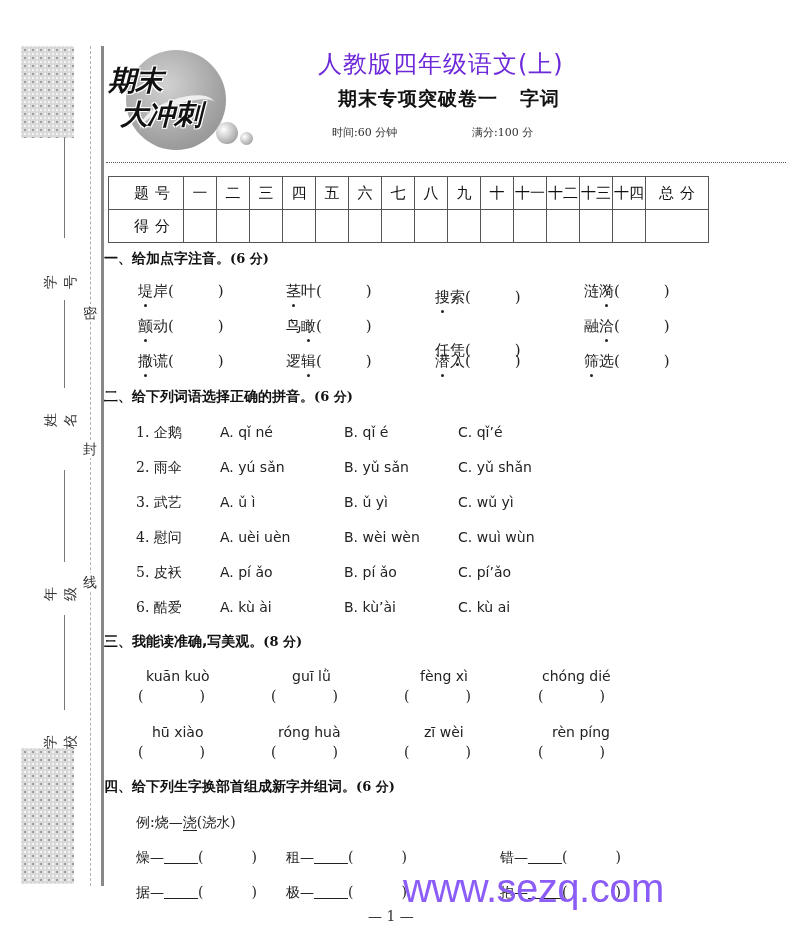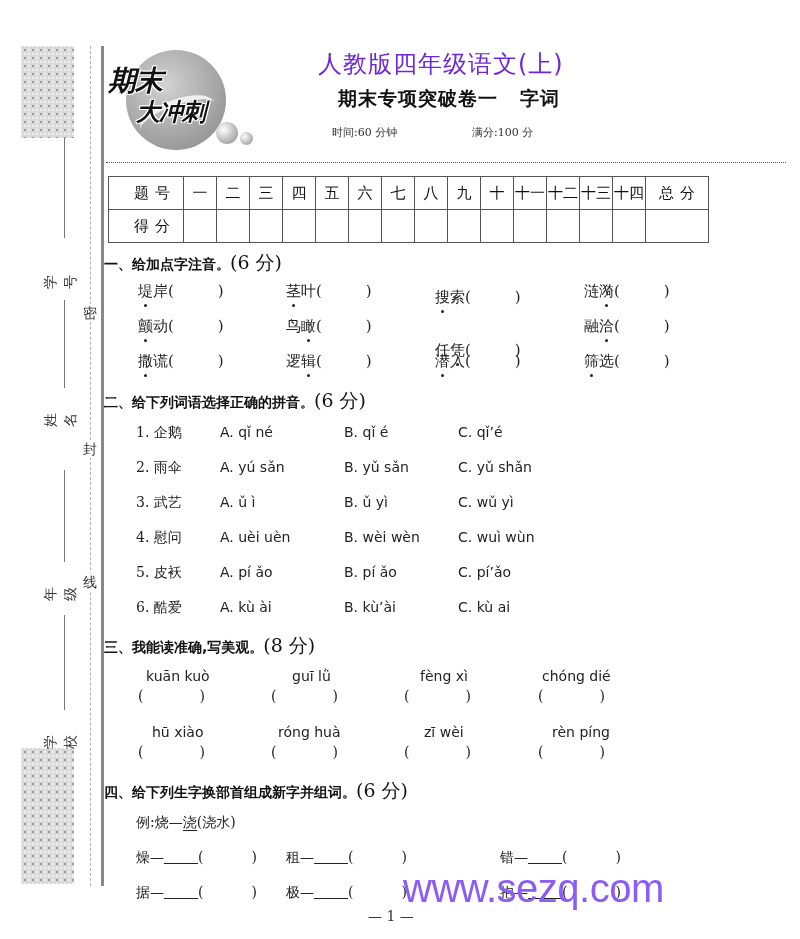--- a/index.html
+++ b/index.html
@@ -47,21 +47,21 @@
   .logo-ball1 { position: absolute; left: 108px; top: 78px; width: 22px; height: 22px; border-radius: 50%;
     background: radial-gradient(circle at 35% 35%, #fff, #aaa 70%, #888); }
   .logo-ball2 { position: absolute; left: 132px; top: 88px; width: 13px; height: 13px; border-radius: 50%;
     background: radial-gradient(circle at 35% 35%, #fff, #aaa 70%, #888); }
   .logo-text1, .logo-text2 {
     position: absolute; font-family: "DejaVu Sans", "Liberation Sans", sans-serif;
     font-weight: bold; font-style: italic; color: #111; letter-spacing: -1px;
     text-shadow: 1px 1px 0 #fff, -1px -1px 0 #fff, 1px -1px 0 #fff, -1px 1px 0 #fff;
   }
   .logo-text1 { left: 0; top: 18px; font-size: 28px; }
-  .logo-text2 { left: 28px; top: 52px; font-size: 24px; }
+  .logo-text2 { left: 12px; top: 52px; font-size: 28px; }
 
   .title-main {
     position: absolute; left: 318px; top: 48px; font-size: 24px; letter-spacing: 1px;
     font-family: "DejaVu Sans", "Liberation Sans", sans-serif; color: #6d28d9;
   }
   .title-sub {
     position: absolute; left: 338px; top: 86px; font-size: 19px; font-weight: bold; color: #111;
     font-family: "DejaVu Serif", "Liberation Serif", serif; letter-spacing: 1px;
   }
   .title-sub .gap { display: inline-block; width: 22px; }
@@ -82,21 +82,21 @@
   }
   table.score td.hd { width: 56px; letter-spacing: 6px; padding-left: 18px; }
   table.score td.c { width: 32px; }
   table.score td.tot { width: 56px; letter-spacing: 6px; padding-left: 6px; }
 
   
   .sec-title {
     position: absolute; left: 104px; font-size: 14px; font-weight: bold; color: #111;
     font-family: "DejaVu Sans", "Liberation Sans", sans-serif;
   }
-  .sec-title .pts { font-weight: normal; font-family: "DejaVu Serif", "Liberation Serif", serif; font-size: 19px; }
+  .sec-title .pts { font-weight: bold; font-family: "DejaVu Serif", "Liberation Serif", serif; font-size: 13px; }
 
   .s1-item { position: absolute; font-size: 15px; color: #222; }
   .s1-item .w { position: relative; display: inline-block; }
   .s1-item .dot::after {
     content: ""; position: absolute; left: 50%; bottom: -6px; width: 3px; height: 3px; margin-left: -1.5px;
     background: #222; border-radius: 50%;
   }
   .s1-item .paren-gap { display: inline-block; width: 44px; }
 
   .s2-row { position: absolute; left: 136px; font-size: 14px; color: #222; }

